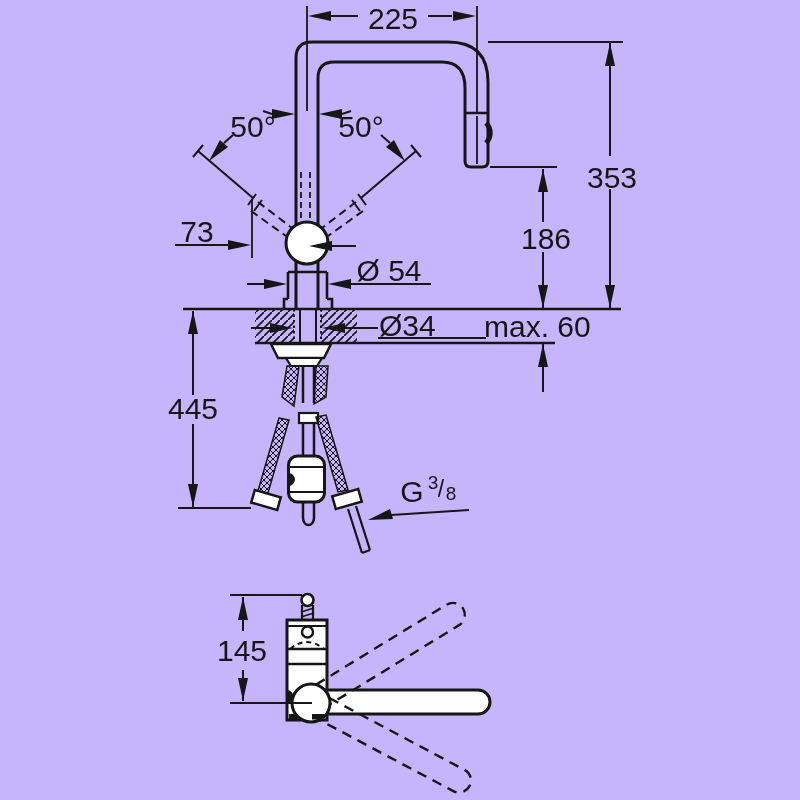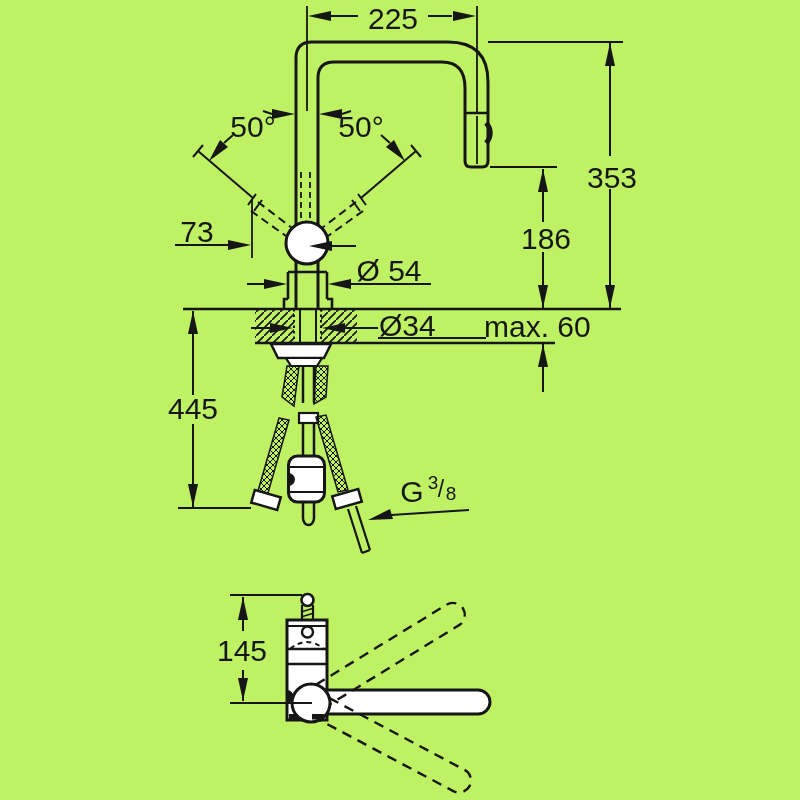--- a/index.html
+++ b/index.html
@@ -1,17 +1,17 @@
 <!DOCTYPE html>
 <html><head>
 <meta charset="utf-8">
 <style>
   html,body{margin:0;padding:0;background:#fff;}
   .canvas{
-    width:800px;height:800px;background:#bef264;position:relative;
+    width:800px;height:800px;background:#c4b5fd;position:relative;
     font-family:"Liberation Sans", sans-serif;
   }
   svg text{
     font-family:"Liberation Sans", sans-serif;
     fill:#161616;
   }
   .dim-text{font-size:30px;}
   .dim-text-sm{font-size:19px;}
   .dim-text-g{font-size:30px;}
 </style>

